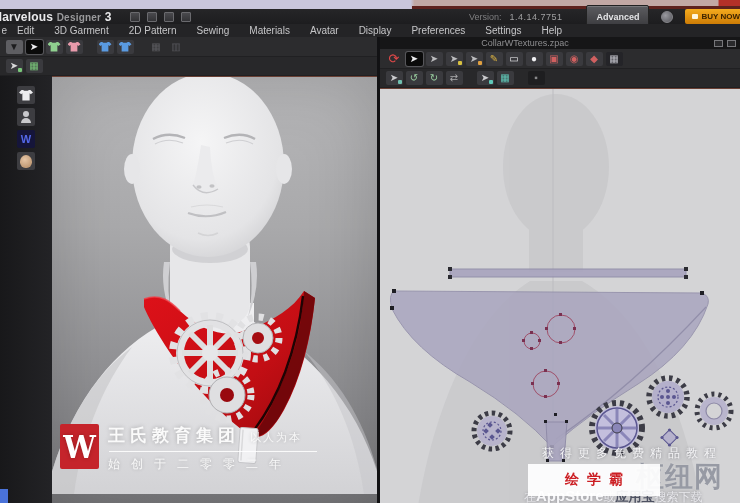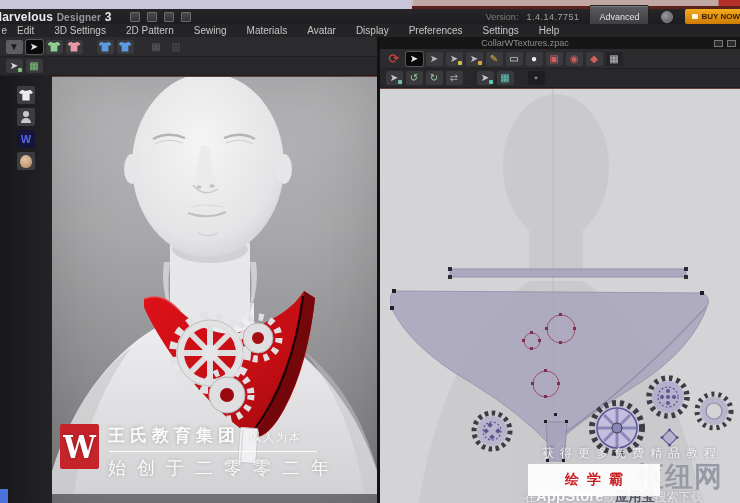--- a/index.html
+++ b/index.html
@@ -10,23 +10,23 @@
     background:linear-gradient(90deg,#c9c6dc 0%,#c9c6dc 55.5%,#c2a8a4 56%,#c2a8a4 97%,#b43028 97.2%,#b43028 100%);}
   #top-strip .underline{position:absolute;left:412px;top:6px;width:328px;height:3px;background:#5e221d;}
   
   #titlebar{position:absolute;left:0;top:9px;width:740px;height:15px;background:linear-gradient(#262628,#1d1d1f);
     display:flex;align-items:center;}
   .brand{margin-left:-8px;white-space:nowrap;font-size:12px;font-weight:bold;color:#c4c4c6;letter-spacing:.2px;}
   .brand b{color:#e9e9eb}
   .tb-icons{display:flex;gap:7px;margin-left:18px;}
   .tb-icons i{width:8px;height:8px;border:1px solid #6a6a6e;border-radius:1px;background:linear-gradient(#4a4a4e,#333336);}
   #titlebar .grow{flex:1}
-  .version{font-size:9px;color:#7f7f81;margin-right:10px;}
+  .version{font-size:9px;color:#7f7f81;margin-right:24px;}
   .version b{color:#a0a0a2;font-weight:normal;margin-left:8px;letter-spacing:.5px;}
-  .btn-advanced{font-size:9px;font-weight:normal;color:#e4e4e6;background:linear-gradient(#5c5c60,#38383b);
+  .btn-advanced{font-size:9px;font-weight:bold;color:#e4e4e6;background:linear-gradient(#5c5c60,#38383b);
     border:1px solid #222;border-radius:2px;padding:6px 9px;box-shadow:inset 0 1px rgba(255,255,255,.18);margin-right:12px;cursor:default;}
   .globe{width:10px;height:10px;border-radius:50%;border:1px solid #85858a;margin-right:12px;
     background:radial-gradient(circle at 35% 35%,#9a9aa0,#55555a);}
   .btn-buy{display:flex;align-items:center;gap:3px;font-size:8px;font-weight:bold;color:#3c2400;
     background:linear-gradient(#f4ab1e,#cd7c06);border-radius:2px;padding:3px 7px;margin-right:-7px;white-space:nowrap;cursor:default;}
   .btn-buy i{width:6px;height:5px;background:#fff6df;border-radius:1px;}
   
   #menubar{position:absolute;left:0;top:24px;width:740px;height:13px;background:#242426;display:flex;align-items:center;
     border-bottom:1px solid #141416;}
   #menubar .menu-frag{width:5px;overflow:hidden;direction:rtl;color:#c6c6c8;font-size:10px;margin-left:2px;}
@@ -71,21 +71,21 @@
   
   #wm-left{position:absolute;left:60px;top:424px;display:flex;gap:9px;z-index:50;
     text-shadow:0 0 4px rgba(0,0,0,.25);}
   #wm-logo{width:39px;height:45px;background:#c5242b;border-radius:2px;display:flex;align-items:center;justify-content:center;}
   #wm-logo span{color:#fff;font-size:29px;font-weight:bold;transform:scaleY(1.1);font-family:"DejaVu Serif",serif;}
   #wm-left .txt{color:#fafafa;}
   #wm-left .row1{display:flex;align-items:baseline;}
   #wm-left .company{font-size:17px;letter-spacing:5px;font-weight:bold;}
   #wm-left .tagline{font-size:11px;letter-spacing:2px;margin-left:10px;opacity:.9;}
   #wm-left .div{height:1px;background:rgba(255,255,255,.85);margin:4px 0 4px 1px;width:208px;}
-  #wm-left .founded{font-size:18px;letter-spacing:11px;opacity:.95;}
+  #wm-left .founded{font-size:12px;letter-spacing:11px;opacity:.95;}
   #wm-right{position:absolute;left:524px;top:445px;width:216px;z-index:50;}
   #wm-right .promo{font-size:12px;color:#f4f4f6;letter-spacing:6px;margin-left:18px;white-space:nowrap;
     text-shadow:0 0 3px rgba(60,60,70,.5);}
   #wm-right .brandrow{position:relative;height:22px;margin-top:2px;}
   #wm-right .redbox{position:absolute;left:4px;top:0;width:132px;height:32px;background:rgba(255,255,255,.93);
     display:flex;align-items:center;justify-content:center;}
   #wm-right .redbox span{color:#cc1f24;font-size:14px;font-weight:bold;letter-spacing:8px;margin-right:-8px;}
   #wm-right .grayname{position:absolute;left:112px;top:-6px;font-size:28px;font-weight:bold;color:#979aa4;
     letter-spacing:1px;text-shadow:0 0 1px #e8e8ea;white-space:nowrap;}
   #wm-right .dl{margin-top:1px;font-size:12px;color:#e8e8ec;white-space:nowrap;text-shadow:0 0 3px rgba(60,60,70,.45);}
@@ -116,21 +116,21 @@
     <div class="globe"></div>
     <div class="btn-buy">
         <i></i>
         <span>BUY NOW</span>
       </div>
   </div>
 
   <div id="menubar">
     <span class="menu-frag">File</span>
   <span class="mi">Edit</span>
-      <span class="mi">3D Settings</span>
+      <span class="mi">3D Garment</span>
       <span class="mi">2D Pattern</span>
       <span class="mi">Sewing</span>
       <span class="mi">Materials</span>
       <span class="mi">Avatar</span>
       <span class="mi">Display</span>
       <span class="mi">Preferences</span>
       <span class="mi">Settings</span>
       <span class="mi">Help</span>
     </div>
 

